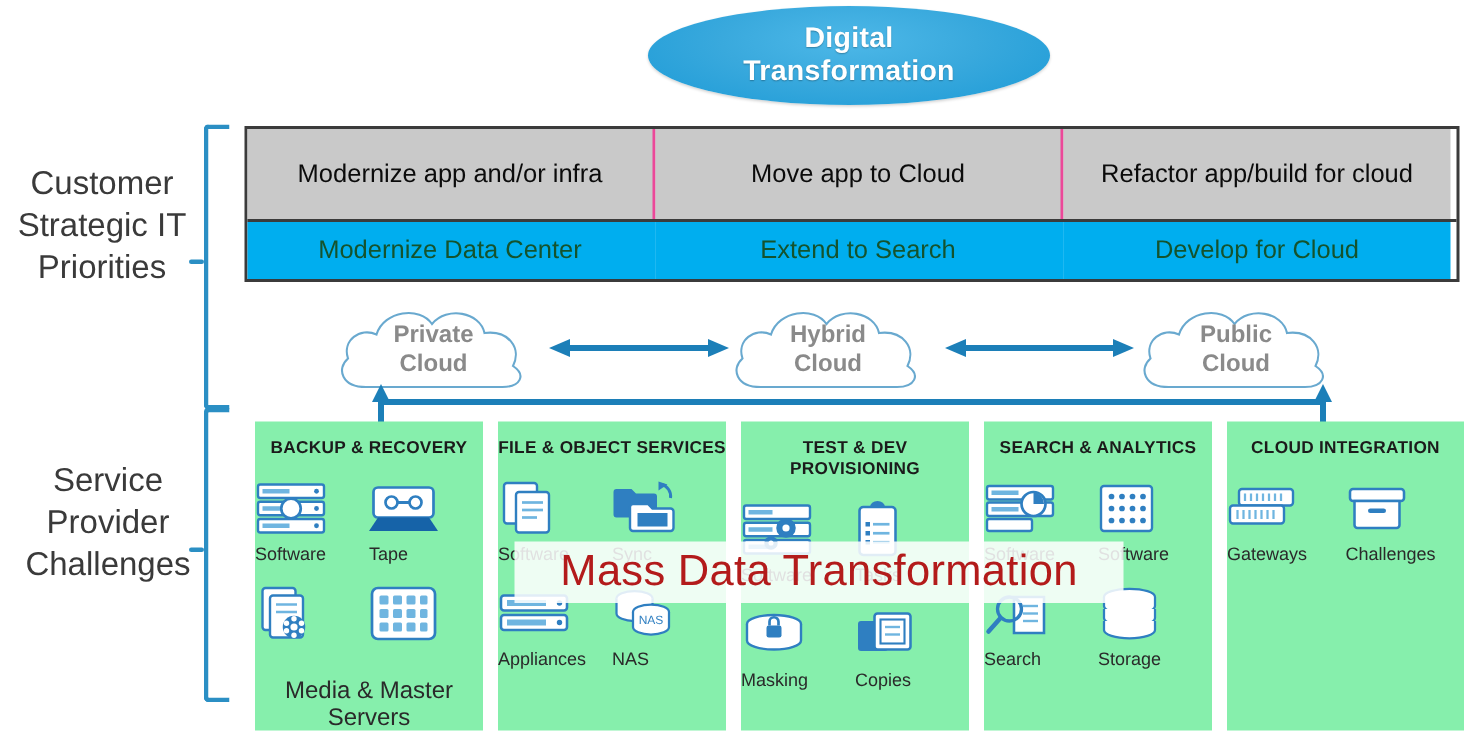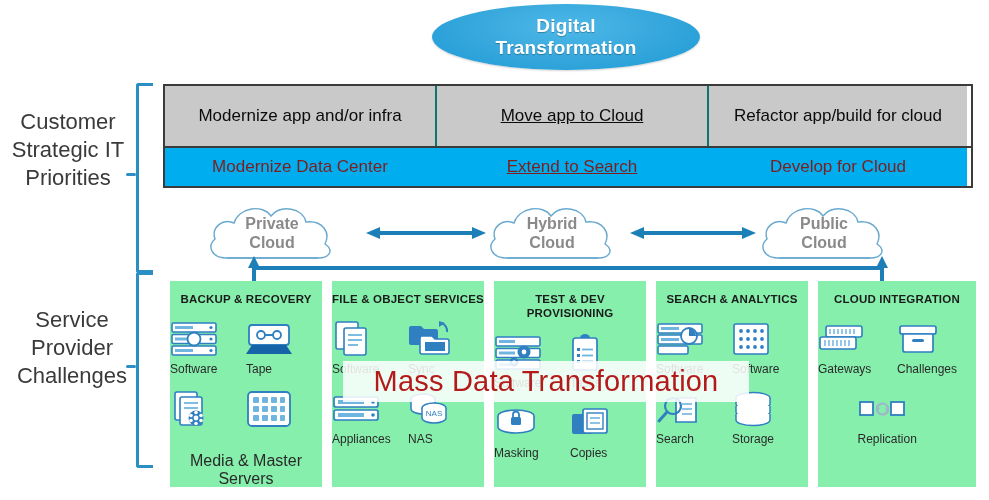--- a/index.html
+++ b/index.html
@@ -55,43 +55,43 @@
   .matrix .row{display:flex;}
   .matrix .cell{
     box-sizing:border-box;
     display:flex;align-items:center;justify-content:center;
     text-align:center;
     padding:4px 8px;
     font-size:17px;
   }
   .row-gray .cell{
     background:#c9c9c9;color:#0b0b0b;height:60px;
-    border-right:2px solid #0f766e;
+    border-right:2px solid #ec4899;
   }
   .row-gray .cell:last-child{border-right:none;}
   .row-blue{border-top:2px solid #3b3b3b;}
   .row-blue .cell{
-    background:#00aeef;color:#7f1d1d;height:38px;
+    background:#00aeef;color:#14532d;height:38px;
     border-right:2px solid #00aeef;
   }
   .row-blue .cell:last-child{border-right:none;}
   .c1{width:272px;}
-  .c2{width:272px;text-decoration:underline;}
+  .c2{width:272px;}
   .c3{width:258px;}
 
   
   .cloud{
     position:absolute;width:138px;height:72px;
   }
   .cloud svg{position:absolute;left:0;top:0;}
   .cloud .cl-text{
     position:absolute;left:0;top:18px;width:138px;text-align:center;
     color:#8a8a8a;font-weight:bold;font-size:16px;line-height:19px;
   }
-  #cloud-private{left:203px;top:196px;text-decoration:underline;}
+  #cloud-private{left:220px;top:196px;text-decoration:underline;}
   #cloud-hybrid{left:483px;top:196px;}
   #cloud-public{left:755px;top:196px;}
 
   .harrow{position:absolute;height:12px;}
   #arrow-left{left:366px;top:225px;width:120px;}
   #arrow-right{left:630px;top:225px;width:126px;}
 
   #bus{position:absolute;left:248px;top:256px;width:1000px;height:28px;}
 
   
@@ -518,33 +518,20 @@
       <div class="icon-cell">
         <div class="icon-art">
           <svg width="42" height="32" viewBox="0 0 42 32">
             <rect x="3" y="3" width="36" height="8" rx="2" fill="#fff" stroke="#2f7fc1" stroke-width="1.7"></rect>
             <path d="M6 11 h30 v16 a2 2 0 0 1 -2 2 h-26 a2 2 0 0 1 -2 -2 z" fill="#fff" stroke="#2f7fc1" stroke-width="1.7"></path>
             <rect x="15" y="16" width="12" height="3" rx="1.5" fill="#2f7fc1"></rect>
           </svg>
         </div>
         <div class="icon-label">Challenges</div>
       </div>
-      <div class="icon-cell">
-        <div class="icon-art">
-          <svg width="48" height="26" viewBox="0 0 48 26">
-            <rect x="2" y="6" width="13" height="13" fill="#fff" stroke="#2f7fc1" stroke-width="1.8"></rect>
-            <rect x="33" y="6" width="13" height="13" fill="#fff" stroke="#2f7fc1" stroke-width="1.8"></rect>
-            <path d="M19 13 a5.5 5.5 0 1 1 5.5 5.5" fill="none" stroke="#9fb8c9" stroke-width="2.2"></path>
-            <path d="M30 13 a5.5 5.5 0 1 1 -5.5 -5.5" fill="none" stroke="#9fb8c9" stroke-width="2.2"></path>
-            <polygon points="18,9 22,13 18,16" fill="#9fb8c9"></polygon>
-            <polygon points="31,17 27,13 31,10" fill="#9fb8c9"></polygon>
-          </svg>
-        </div>
-        <div class="icon-label">Replication</div>
-      </div>
     </div>
   </div>
 
   <div id="overlay">
     <span class="ov-text">Mass Data Transformation</span>
   </div>
 
 </div>
 
 </body></html>

